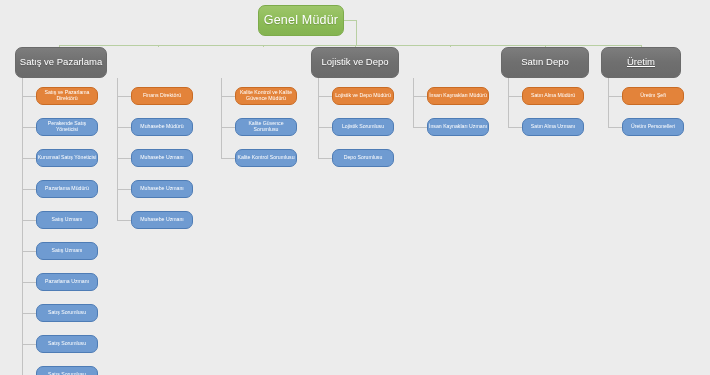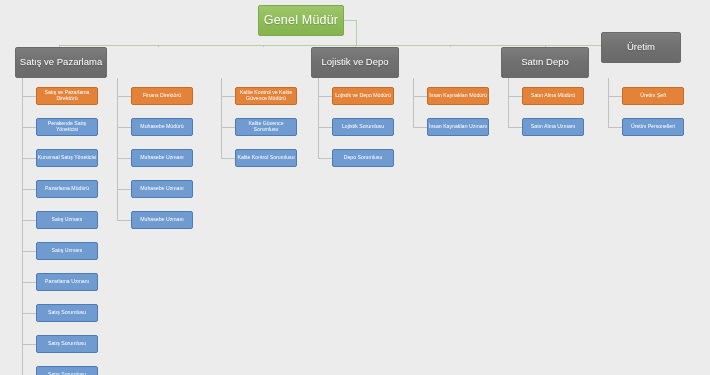--- a/index.html
+++ b/index.html
@@ -12,21 +12,21 @@
   }
   #chart{position:absolute;left:0;top:0;width:710px;height:375px;}
 
   .node{
     position:absolute;
     box-sizing:border-box;
     display:flex;align-items:center;justify-content:center;
     text-align:center;
     color:#ffffff;
     line-height:1.15;
-    border-radius:2px;
+    border-radius:7px;
     z-index:3;
     white-space:pre-line;
   }
 
   
   .node.root{
     background:linear-gradient(180deg,#9ec66a 0%,#8cbb57 55%,#84b350 100%);
     border:1px solid #7dab4b;
     font-size:12.5px;
     letter-spacing:.2px;
@@ -127,19 +127,19 @@
     <div class="conn gray h" style="left: 413px; top: 127px; width: 14px;"></div>
     <div class="node staff" style="left: 427px; top: 118px; width: 62px; height: 18px;">İnsan Kaynakları Uzmanı</div>
     <div class="conn v" style="left: 545px; top: 45px; height: 2px;"></div>
     <div class="node dept" style="left: 501px; top: 47px; width: 88px; height: 31px;">Satın Depo</div>
     <div class="conn gray v" style="left: 508px; top: 78px; height: 49px;"></div>
     <div class="conn gray h" style="left: 508px; top: 96px; width: 14px;"></div>
     <div class="node lead" style="left: 522px; top: 87px; width: 62px; height: 18px;">Satın Alma Müdürü</div>
     <div class="conn gray h" style="left: 508px; top: 127px; width: 14px;"></div>
     <div class="node staff" style="left: 522px; top: 118px; width: 62px; height: 18px;">Satın Alma Uzmanı</div>
     <div class="conn v" style="left: 641px; top: 45px; height: 2px;"></div>
-    <div class="node dept" style="left: 601px; top: 32px; width: 80px; height: 31px;">Üretim</div>
+    <div class="node dept" style="left: 601px; top: 47px; width: 80px; height: 31px; text-decoration: underline;">Üretim</div>
     <div class="conn gray v" style="left: 608px; top: 78px; height: 49px;"></div>
     <div class="conn gray h" style="left: 608px; top: 96px; width: 14px;"></div>
     <div class="node lead" style="left: 622px; top: 87px; width: 62px; height: 18px;">Üretim Şefi</div>
     <div class="conn gray h" style="left: 608px; top: 127px; width: 14px;"></div>
     <div class="node staff" style="left: 622px; top: 118px; width: 62px; height: 18px;">Üretim Personelleri</div>
   </div>
 
 </body></html>

